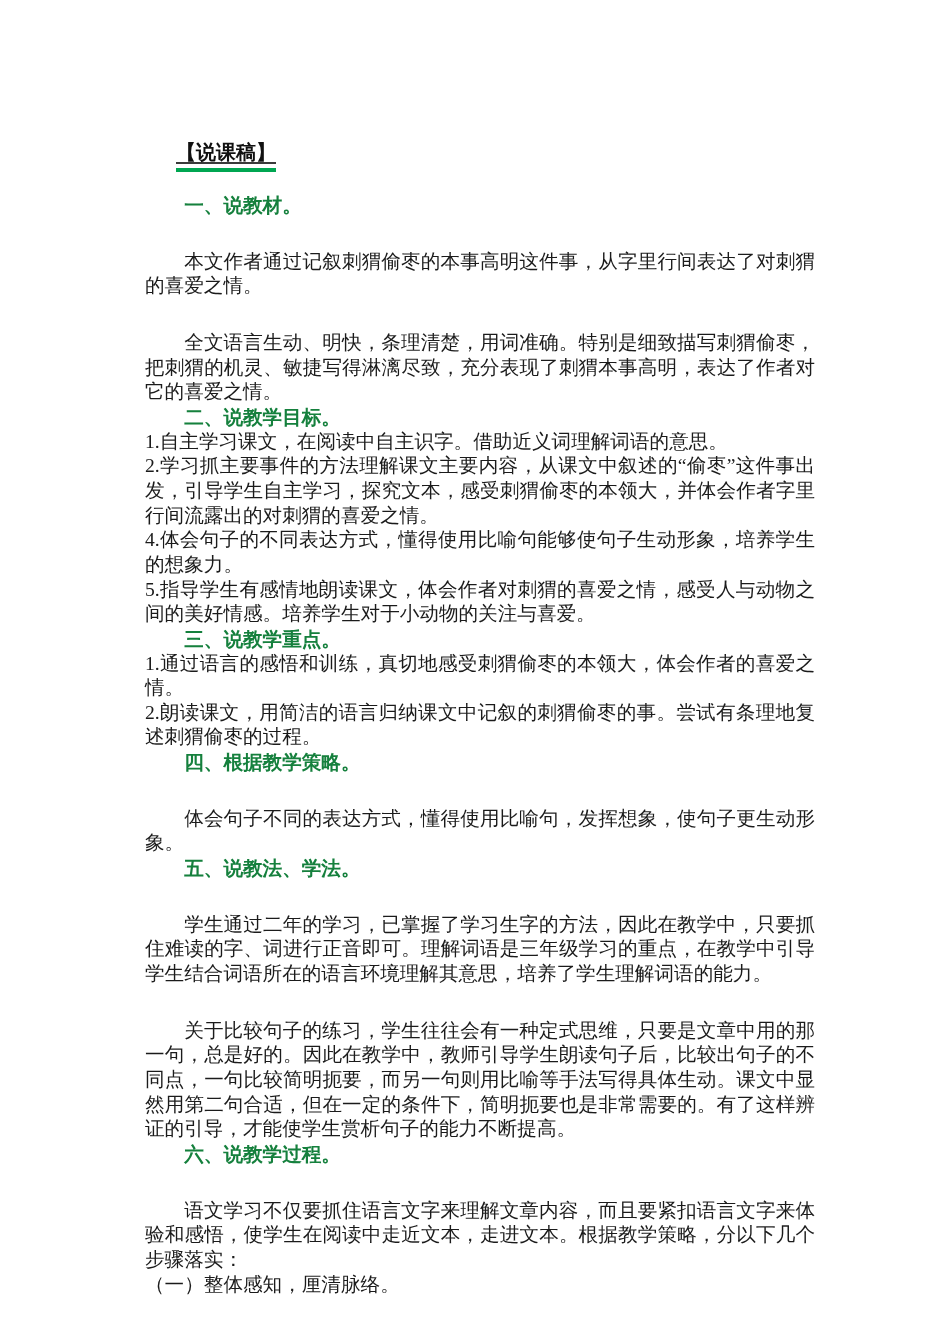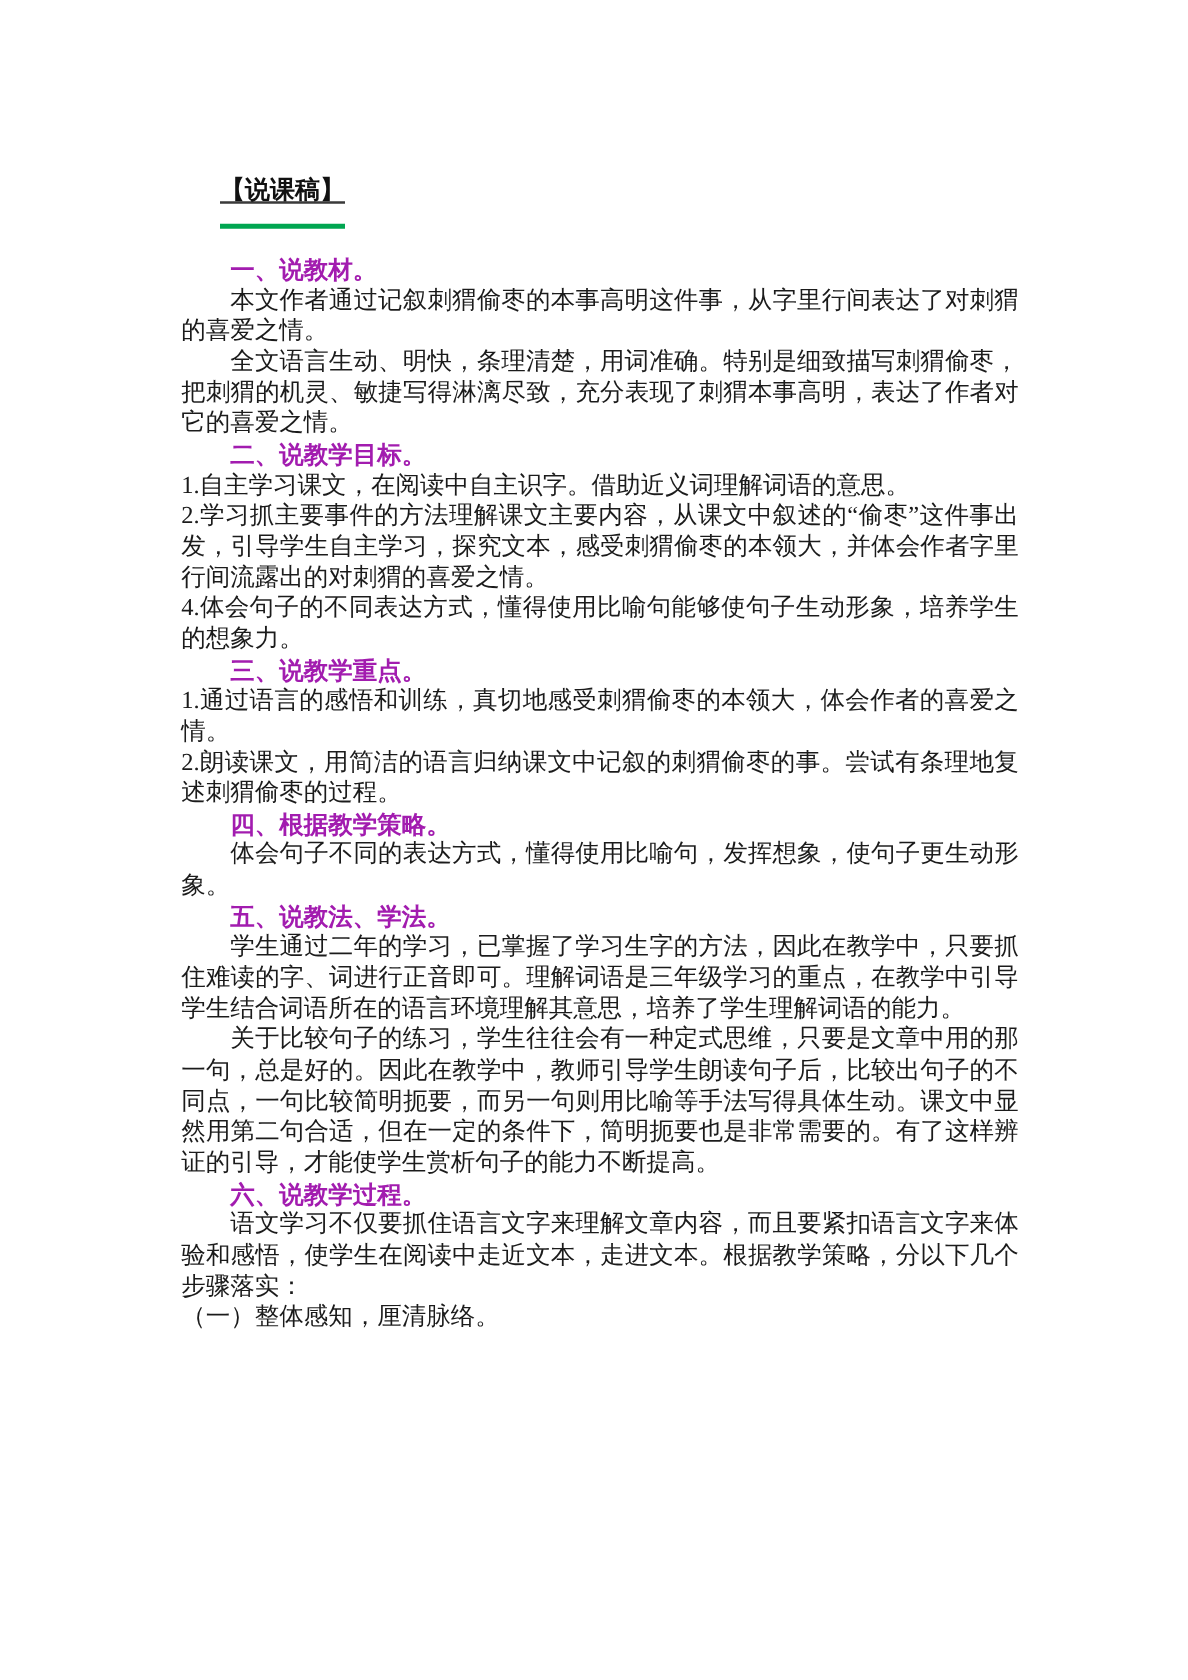--- a/index.html
+++ b/index.html
@@ -34,51 +34,53 @@
     margin-left: 31px;
     font-family: "Liberation Sans", sans-serif;
     font-size: 20px;
     font-weight: bold;
     color: #111111;
     text-decoration: underline;
     text-decoration-color: #3a3a3a;
     text-decoration-thickness: 2px;
     text-underline-offset: 3px;
     border-bottom: 4px solid #00a651;
-    padding-bottom: 14px;
+    padding-bottom: 3px;
   }
   #doc-body p {
     margin: 0;
     padding: 0;
   }
   #doc-body p.para.indent {
     text-indent: 2em;
+    margin-top: 32px;
   }
   #doc-body p.heading {
     font-family: "Liberation Sans", sans-serif;
     font-weight: bold;
-    color: #a21caf;
+    color: #15803d;
     text-indent: 2em;
   }
 </style>
 </head>
 <body>
 
 <div class="page">
   <div class="doc-title-wrap">
     <span class="doc-title">【说课稿】</span>
   </div>
   <div id="doc-body">
       <p class="heading">一、说教材。</p>
       <p class="para indent">本文作者通过记叙刺猬偷枣的本事高明这件事，从字里行间表达了对刺猬的喜爱之情。</p>
       <p class="para indent">全文语言生动、明快，条理清楚，用词准确。特别是细致描写刺猬偷枣，把刺猬的机灵、敏捷写得淋漓尽致，充分表现了刺猬本事高明，表达了作者对它的喜爱之情。</p>
       <p class="heading">二、说教学目标。</p>
       <p class="para">1.自主学习课文，在阅读中自主识字。借助近义词理解词语的意思。</p>
       <p class="para">2.学习抓主要事件的方法理解课文主要内容，从课文中叙述的“偷枣”这件事出发，引导学生自主学习，探究文本，感受刺猬偷枣的本领大，并体会作者字里行间流露出的对刺猬的喜爱之情。</p>
       <p class="para">4.体会句子的不同表达方式，懂得使用比喻句能够使句子生动形象，培养学生的想象力。</p>
+      <p class="para">5.指导学生有感情地朗读课文，体会作者对刺猬的喜爱之情，感受人与动物之间的美好情感。培养学生对于小动物的关注与喜爱。</p>
       <p class="heading">三、说教学重点。</p>
       <p class="para">1.通过语言的感悟和训练，真切地感受刺猬偷枣的本领大，体会作者的喜爱之情。</p>
       <p class="para">2.朗读课文，用简洁的语言归纳课文中记叙的刺猬偷枣的事。尝试有条理地复述刺猬偷枣的过程。</p>
       <p class="heading">四、根据教学策略。</p>
       <p class="para indent">体会句子不同的表达方式，懂得使用比喻句，发挥想象，使句子更生动形象。</p>
       <p class="heading">五、说教法、学法。</p>
       <p class="para indent">学生通过二年的学习，已掌握了学习生字的方法，因此在教学中，只要抓住难读的字、词进行正音即可。理解词语是三年级学习的重点，在教学中引导学生结合词语所在的语言环境理解其意思，培养了学生理解词语的能力。</p>
       <p class="para indent">关于比较句子的练习，学生往往会有一种定式思维，只要是文章中用的那一句，总是好的。因此在教学中，教师引导学生朗读句子后，比较出句子的不同点，一句比较简明扼要，而另一句则用比喻等手法写得具体生动。课文中显然用第二句合适，但在一定的条件下，简明扼要也是非常需要的。有了这样辨证的引导，才能使学生赏析句子的能力不断提高。</p>
       <p class="heading">六、说教学过程。</p>
       <p class="para indent">语文学习不仅要抓住语言文字来理解文章内容，而且要紧扣语言文字来体验和感悟，使学生在阅读中走近文本，走进文本。根据教学策略，分以下几个步骤落实：</p>

